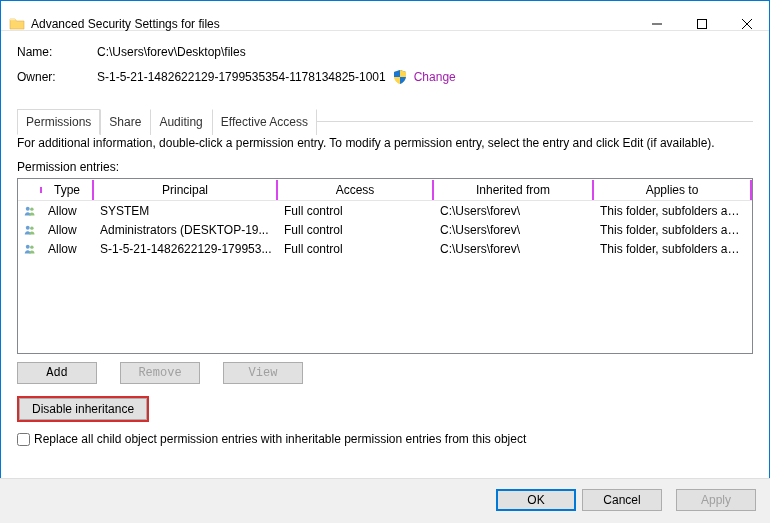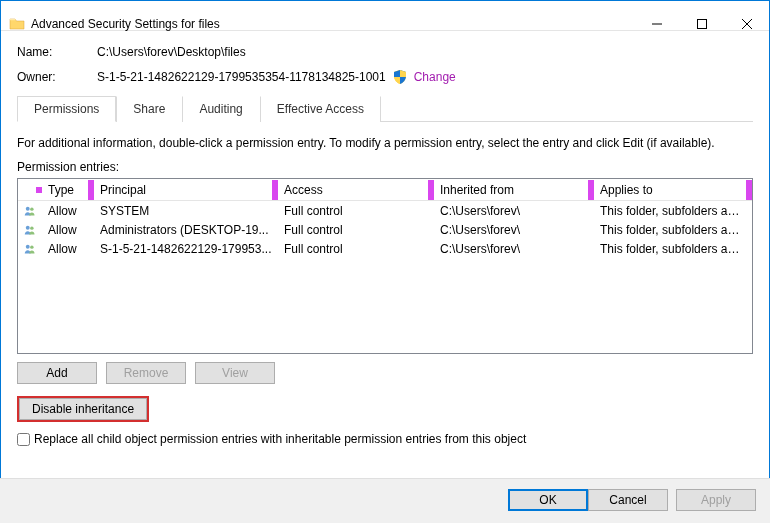--- a/index.html
+++ b/index.html
@@ -57,26 +57,26 @@
     .change-link {
       color: #a21caf;
       cursor: pointer;
     }
     .tabs {
       display: flex;
       border-bottom: 1px solid #d9d9d9;
       margin-top: 4px;
     }
     .tab {
-      padding: 5px 16px;
+      padding: 5px 8px;
       border: 1px solid transparent;
       border-bottom: none;
       cursor: pointer;
       position: relative;
-      top: 1px;
+      top: 14px;
       background: #fff;
       color: #333;
     }
     .tab + .tab { border-left: 1px solid #d9d9d9; }
     .tab:last-child { border-right: 1px solid #d9d9d9; }
     .tab.active {
       border: 1px solid #d9d9d9;
       border-bottom: 1px solid #fff;
       background: #fff;
     }
@@ -90,21 +90,22 @@
     }
     .thead {
       display: flex;
       align-items: center;
       height: 22px;
       font-weight: normal;
       border-bottom: 1px solid #e5e5e5;
     }
     .thead .th {
       padding: 3px 6px;
-      border-right: 6px solid #d946ef;
+      border-right: 2px solid #d946ef;
+      text-align: center;
     }
     .col-icon { width: 24px; }
     .col-type { width: 52px; }
     .col-principal { width: 184px; }
     .col-access { width: 156px; }
     .col-inherited { width: 160px; }
     .col-applies { flex: 1; }
     .row {
       display: flex;
       align-items: center;
@@ -114,21 +115,22 @@
       padding: 1px 6px;
       overflow: hidden;
       white-space: nowrap;
       text-overflow: ellipsis;
     }
     .row .icon-cell { display: flex; align-items:center; justify-content:center; }
     .users-icon { width: 16px; height: 14px; }
     .buttons-row {
       margin-top: 8px;
       display: flex;
-      gap: 1px;
+      gap: 15px;
+      font-family: Liberation Mono, monospace;
     }
     .btn {
       min-width: 80px;
       height: 22px;
       border: 1px solid #adadad;
       background: #e1e1e1;
       padding: 0 12px;
       cursor: pointer;
       font-family: inherit;
       font-size: 12px;
@@ -149,20 +151,21 @@
     }
     .check-row input[type="checkbox"] {
       width: 13px; height: 13px; margin:0;
     }
     .footer {
       position: absolute;
       bottom: 0; left: 0; right: 0;
       padding: 10px 14px 12px;
       display: flex;
       justify-content: flex-end;
+      gap: 6px;
       border-top: 1px solid #dfdfdf;
       background: #f0f0f0;
     }
   </style>
 </head>
 <body>
 
 <div class="titlebar">
   <span class="folder-icon">
     <svg viewBox="0 0 16 16">

